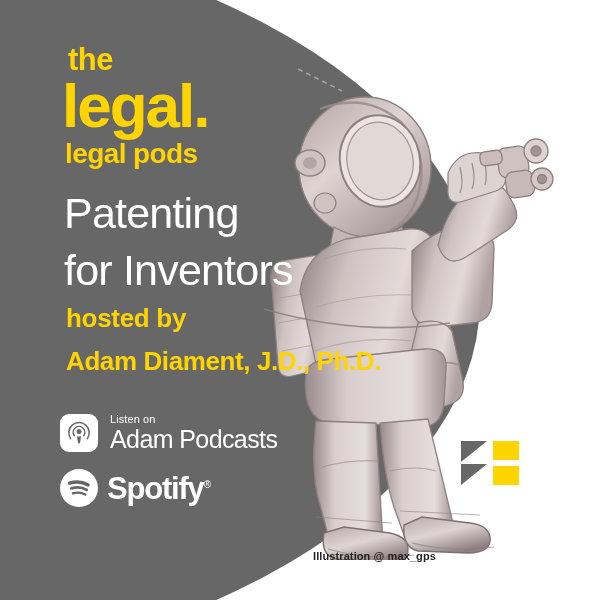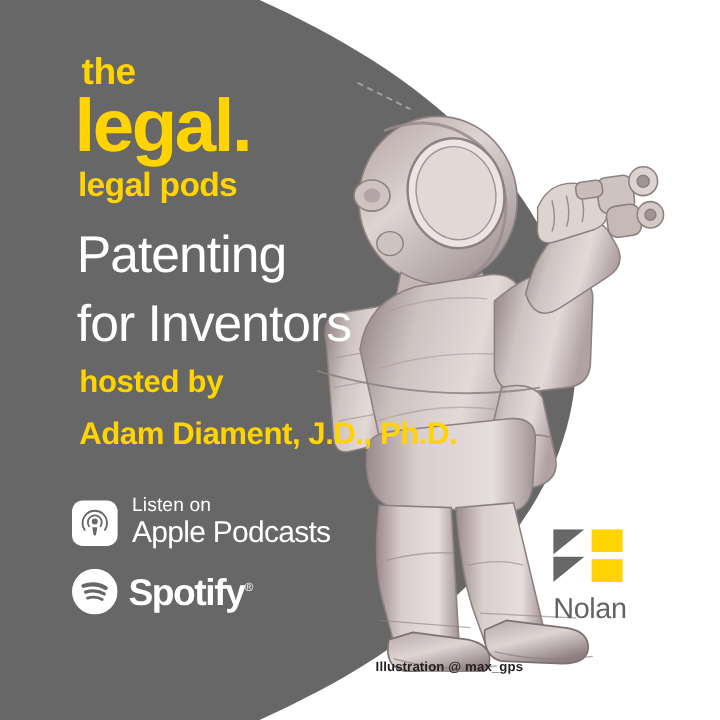--- a/index.html
+++ b/index.html
@@ -135,21 +135,21 @@
     border-radius: 9px;
     background: #ffffff;
     display: flex;
     align-items: center;
     justify-content: center;
     flex: none;
   }
   #apple-text { line-height: 1; }
   #apple-listen-on {
     color: #ffffff;
-    font-size: 16px;
+    font-size: 11px;
     font-weight: 400;
     letter-spacing: 0.1px;
     margin-bottom: 2px;
   }
   #apple-name {
     color: #ffffff;
     font-size: 25px;
     font-weight: 400;
     letter-spacing: -0.6px;
   }
@@ -321,21 +321,21 @@
           <g fill="none" stroke="#666766" stroke-width="1.5" stroke-linecap="round">
             <path d="M4.6 18.6a10.2 10.2 0 1 1 16.8 0"></path>
             <path d="M8.2 15.6a5.8 5.8 0 1 1 9.6 0"></path>
           </g>
           <circle cx="13" cy="11.6" r="2.5" fill="#666766"></circle>
           <path d="M10.9 16.4h4.2l-1.1 6.3c-0.15 0.9-1.84 0.9-2 0z" fill="#666766"></path>
         </svg>
       </div>
       <div id="apple-text">
         <div id="apple-listen-on">Listen on</div>
-        <div id="apple-name">Apple Podcasts</div>
+        <div id="apple-name">Adam Podcasts</div>
       </div>
     </div>
 
     <div id="spotify-badge">
       <svg id="spotify-icon" viewBox="0 0 38 38" xmlns="http://www.w3.org/2000/svg">
         <circle cx="19" cy="19" r="19" fill="#ffffff"></circle>
         <g fill="none" stroke="#666766" stroke-linecap="round">
           <path d="M9.5 14.2c6.2-1.9 13.4-1.3 18.6 1.8" stroke-width="3.4"></path>
           <path d="M11.3 19.4c5.2-1.5 11.2-1 15.5 1.5" stroke-width="2.8"></path>
           <path d="M12.9 24.4c4.2-1.2 8.9-0.8 12.3 1.2" stroke-width="2.3"></path>
@@ -346,18 +346,17 @@
 
   </div>
 
   <div id="nh-logo">
     <svg id="nh-mark" viewBox="0 0 58 44" xmlns="http://www.w3.org/2000/svg">
       <polygon points="0,0 26,0 0,21" fill="#666766"></polygon>
       <polygon points="0,23 26,23 0,44" fill="#666766"></polygon>
       <rect x="32" y="0" width="26" height="19" fill="#FFD400"></rect>
       <rect x="32" y="25" width="26" height="19" fill="#FFD400"></rect>
     </svg>
-    <div class="nh-word">Nolan</div>
   </div>
 
   <div id="illustration-credit">Illustration @ max_gps</div>
 
 </div>
 
 </body></html>

